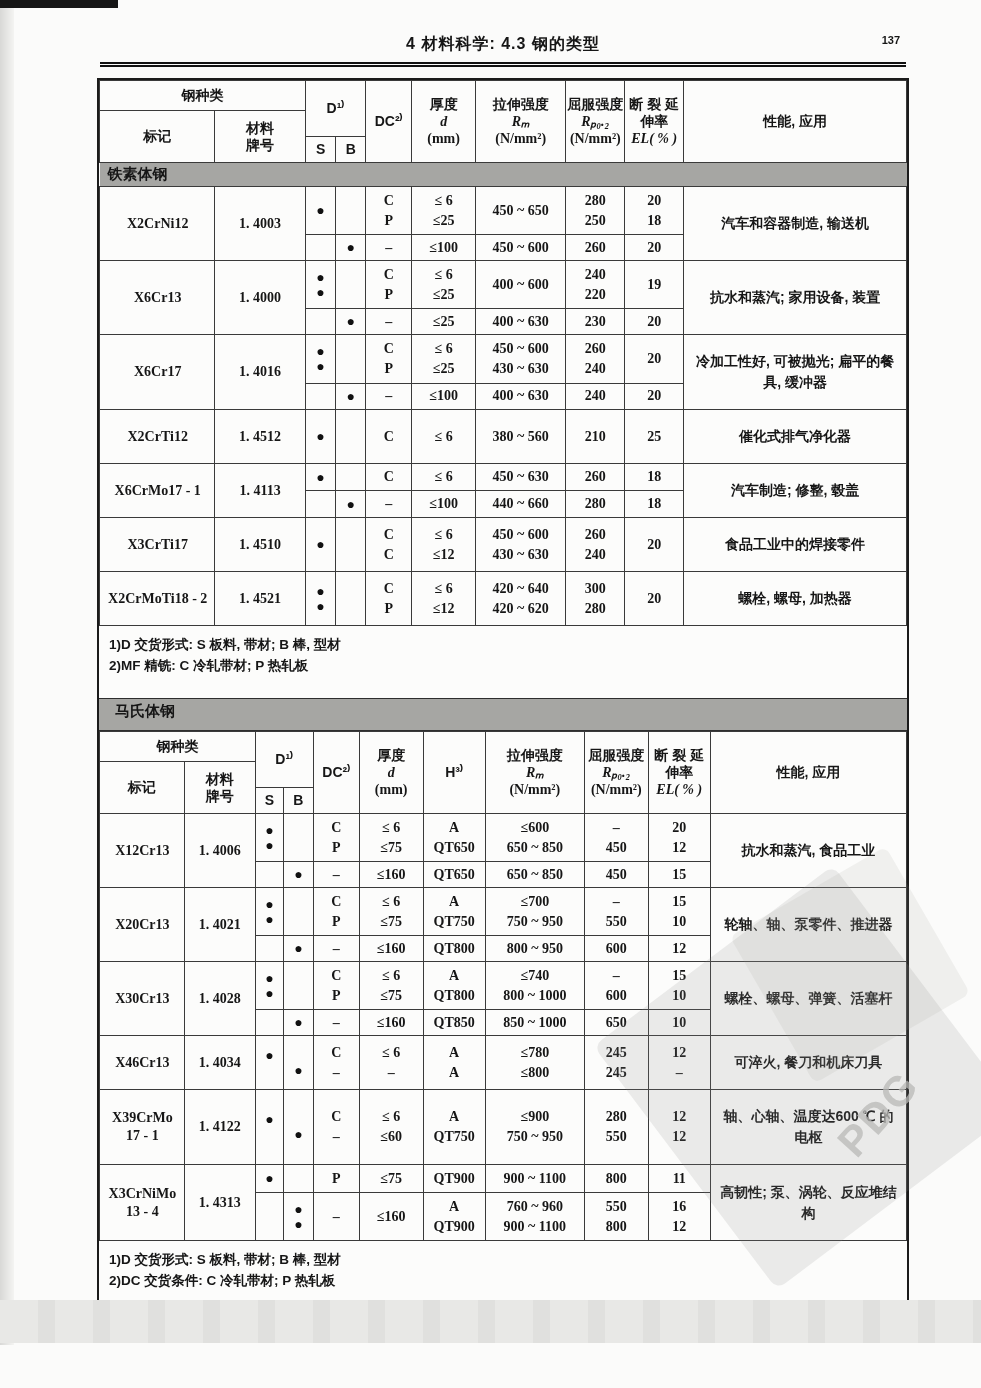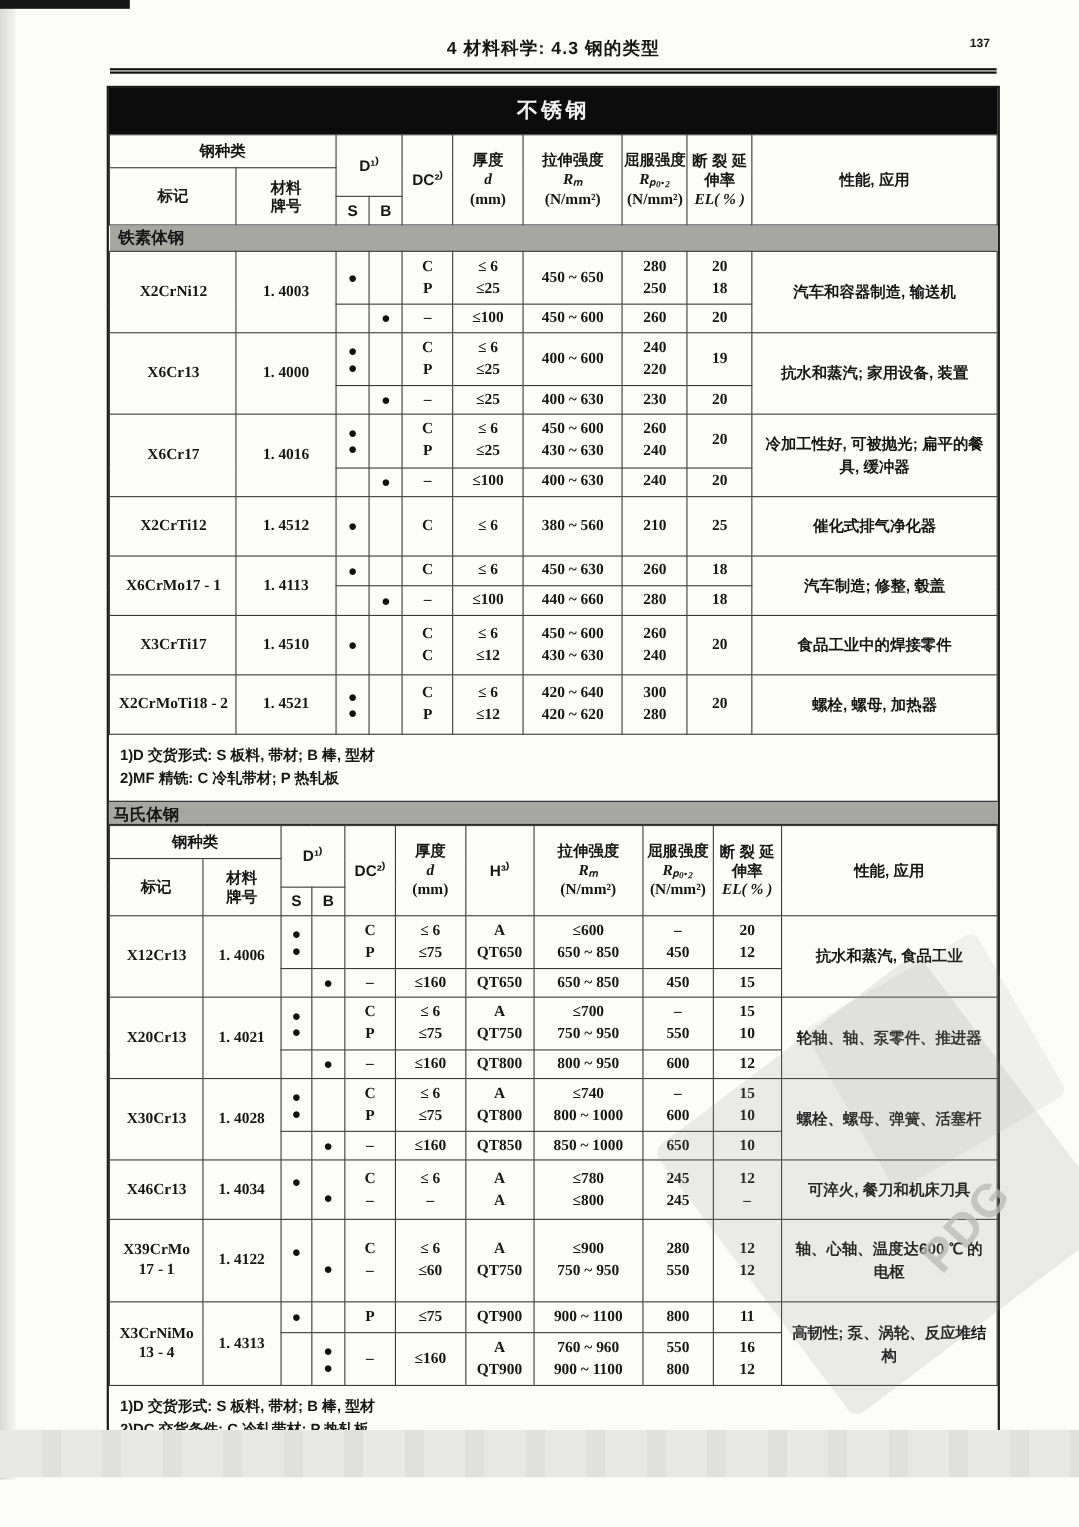--- a/index.html
+++ b/index.html
@@ -41,24 +41,24 @@
 
   td.c { white-space:pre-line; font-family:"Liberation Serif", serif; font-weight:bold;
     font-size:14px; line-height:20px; }
   td.desig { text-align:left; padding-left:1px; font-family:"Liberation Serif", serif;
     font-weight:bold; white-space:pre-line; line-height:18px; }
   td.dot { font-size:9px; line-height:15px; white-space:pre-line; color:#111; }
   td.props { text-align:left; padding:16px 8px; font-weight:bold; font-size:14px;
     line-height:21px; text-align:justify; }
   tr.bandrow td { background:#a6a6a3; text-align:left; font-weight:bold; font-size:15px;
     padding-left:8px; height:24px; border-left:none; border-right:none; }
-  .band { background:#a6a6a3; font-weight:bold; font-size:15px; padding-left:4px;
-    height:22px; line-height:24px; border-top:1px solid #2e2e2e; border-bottom:1px solid #2e2e2e; }
-
-  .footnotes { padding:8px 10px 10px 10px; }
+  .band { background:#a6a6a3; font-weight:bold; font-size:15px; padding-left:16px;
+    height:33px; line-height:24px; border-top:1px solid #2e2e2e; border-bottom:1px solid #2e2e2e; }
+
+  .footnotes { padding:8px 10px 22px 10px; }
   .footnotes div { font-weight:bold; font-size:13.5px; line-height:21px; }
 
   .bottom-band { position:absolute; left:0; top:1300px; width:981px; height:43px;
     background:repeating-linear-gradient(90deg,#e8e8e6 0 38px,#e0e0de 38px 55px); }
 
   .watermark { position:absolute; pointer-events:none; z-index:6; }
   .wm-blob { position:absolute; left:655px; top:925px; width:300px; height:305px;
     background:#8f8f8d; opacity:0.16; transform:rotate(-37deg); border-radius:10px; }
   .wm-blob2 { position:absolute; left:760px; top:880px; width:180px; height:170px;
     background:#9a9a98; opacity:0.12; transform:rotate(-30deg); border-radius:8px; }
@@ -73,21 +73,20 @@
   <div class="left-edge"></div>
   <div class="corner-strip"></div>
 
   <div class="running-head">
     <span class="center">4  材料科学: 4.3  钢的类型</span>
     <span class="pageno">137</span>
   </div>
   <div class="double-rule"></div>
 
   <div class="content-box">
-    <div class="banner">不锈钢</div>
 
     <table class="t">
       <colgroup>
         <col style="width:14.3%">
           <col style="width:11.2%">
           <col style="width:3.8%">
         <col style="width:3.7%">
           <col style="width:5.7%">
           <col style="width:7.9%">
         <col style="width:11.2%">

